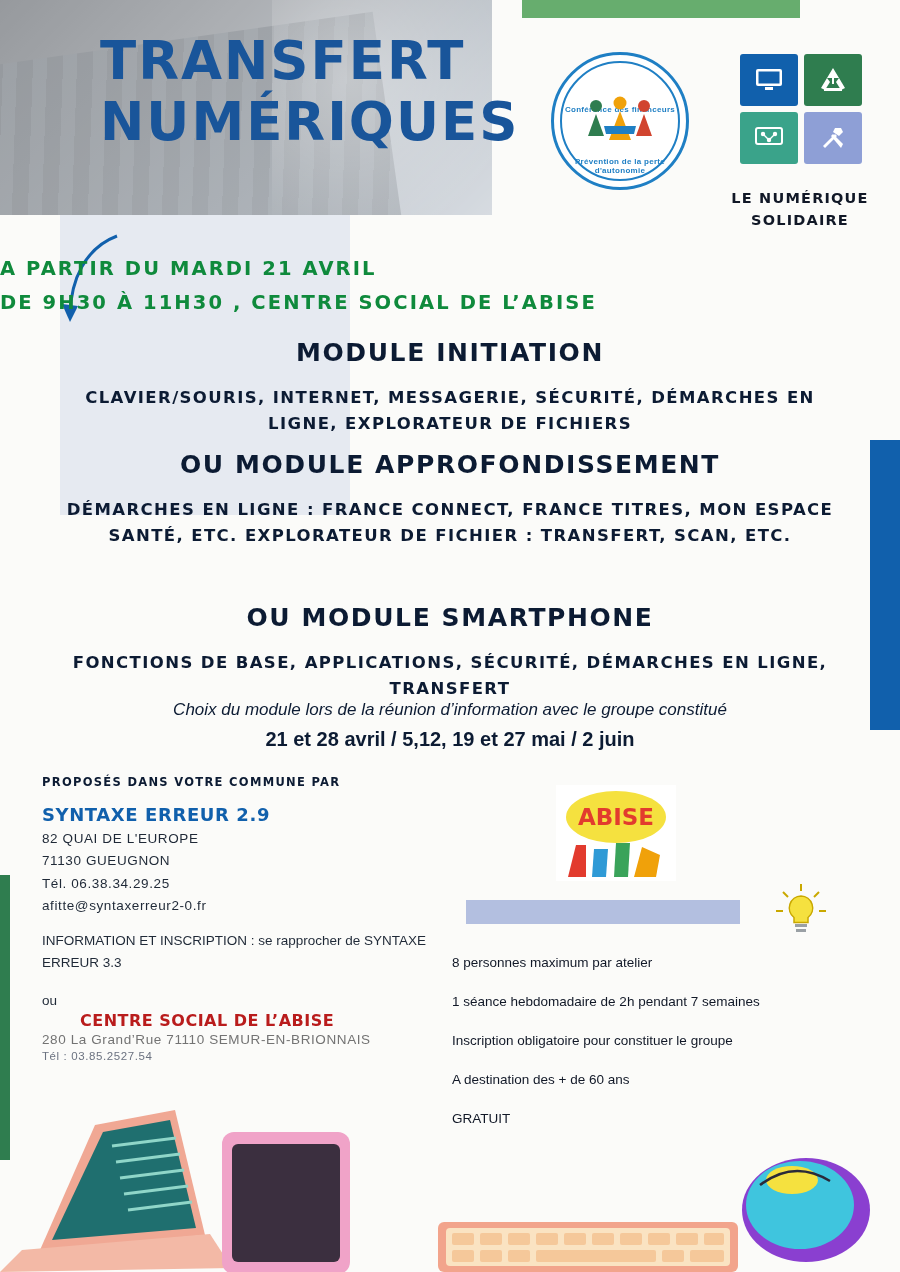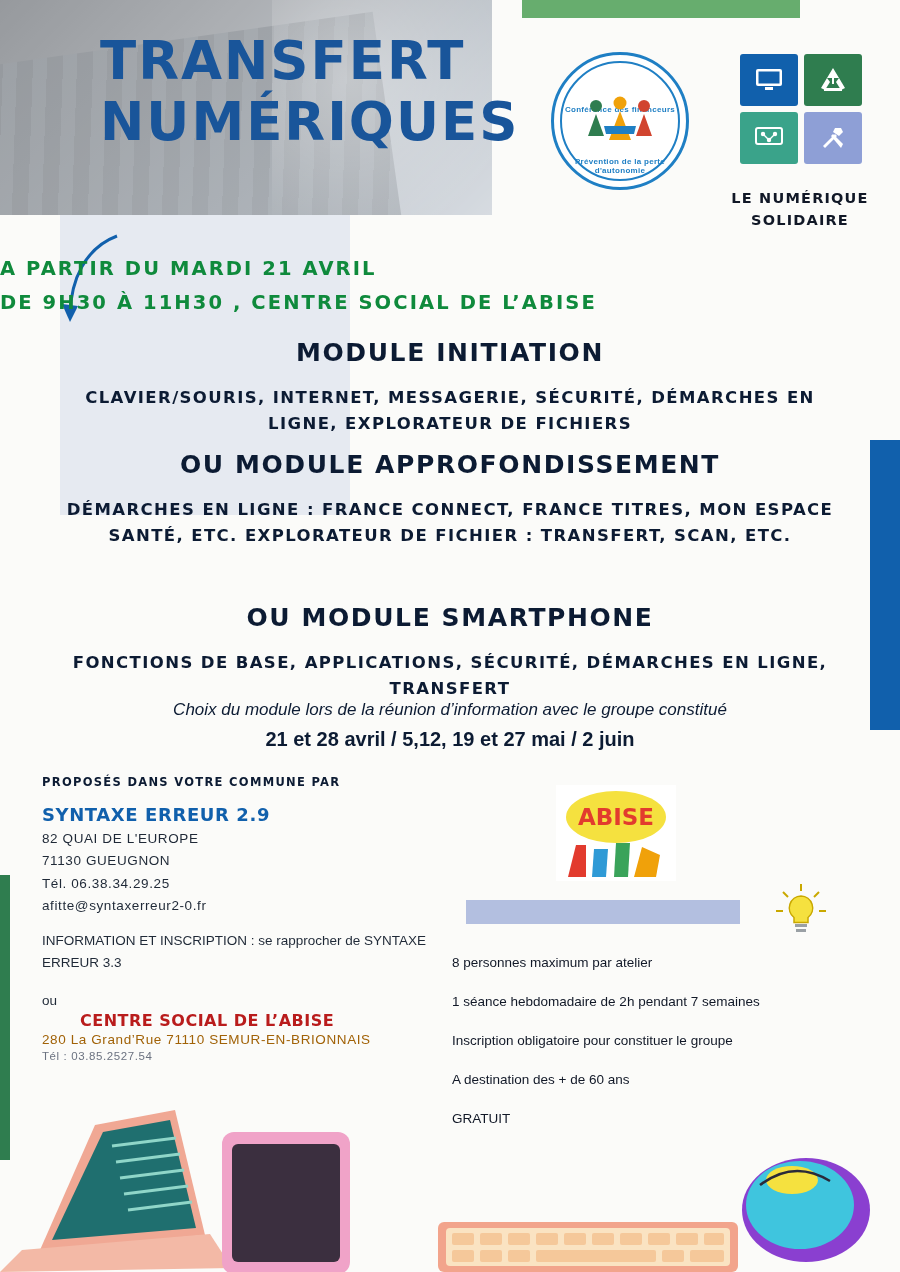--- a/index.html
+++ b/index.html
@@ -158,21 +158,21 @@
   .ou-word {
     position:absolute; left:42px; top:993px; font-size:13.5px; color:#1f2937;
   }
   .cs-name {
     position:absolute; left:48px; top:1011px;
     font-family:"DejaVu Sans", sans-serif;
     font-weight:700; font-size:16px; letter-spacing:.5px; color:#b91c1c;margin-left:32px;
   }
   .cs-addr {
     position:absolute; left:42px; top:1032px;
-    font-size:13.5px; letter-spacing:.6px; color:#a16207;
+    font-size:13.5px; letter-spacing:.6px; color:#737373;
   }
   .cs-tel {
     position:absolute; left:42px; top:1050px;
     font-size:11.5px; letter-spacing:.6px; color:#6b7280;
   }
 
   
   .facts { position:absolute; left:452px; top:955px; width:420px; }
   .fact {
     font-size:13.5px; color:#111827; margin-bottom:24px;

